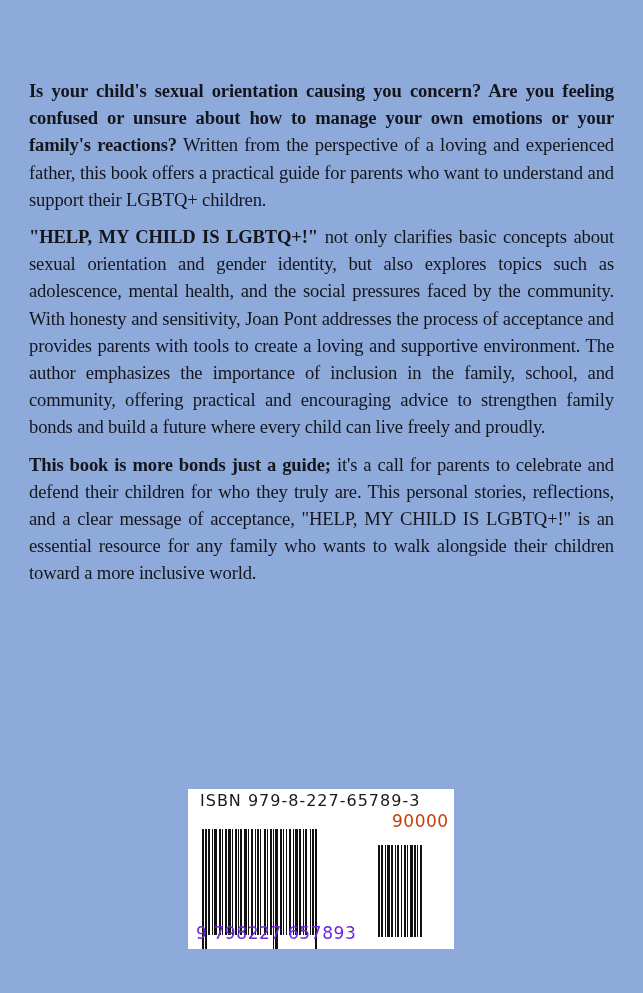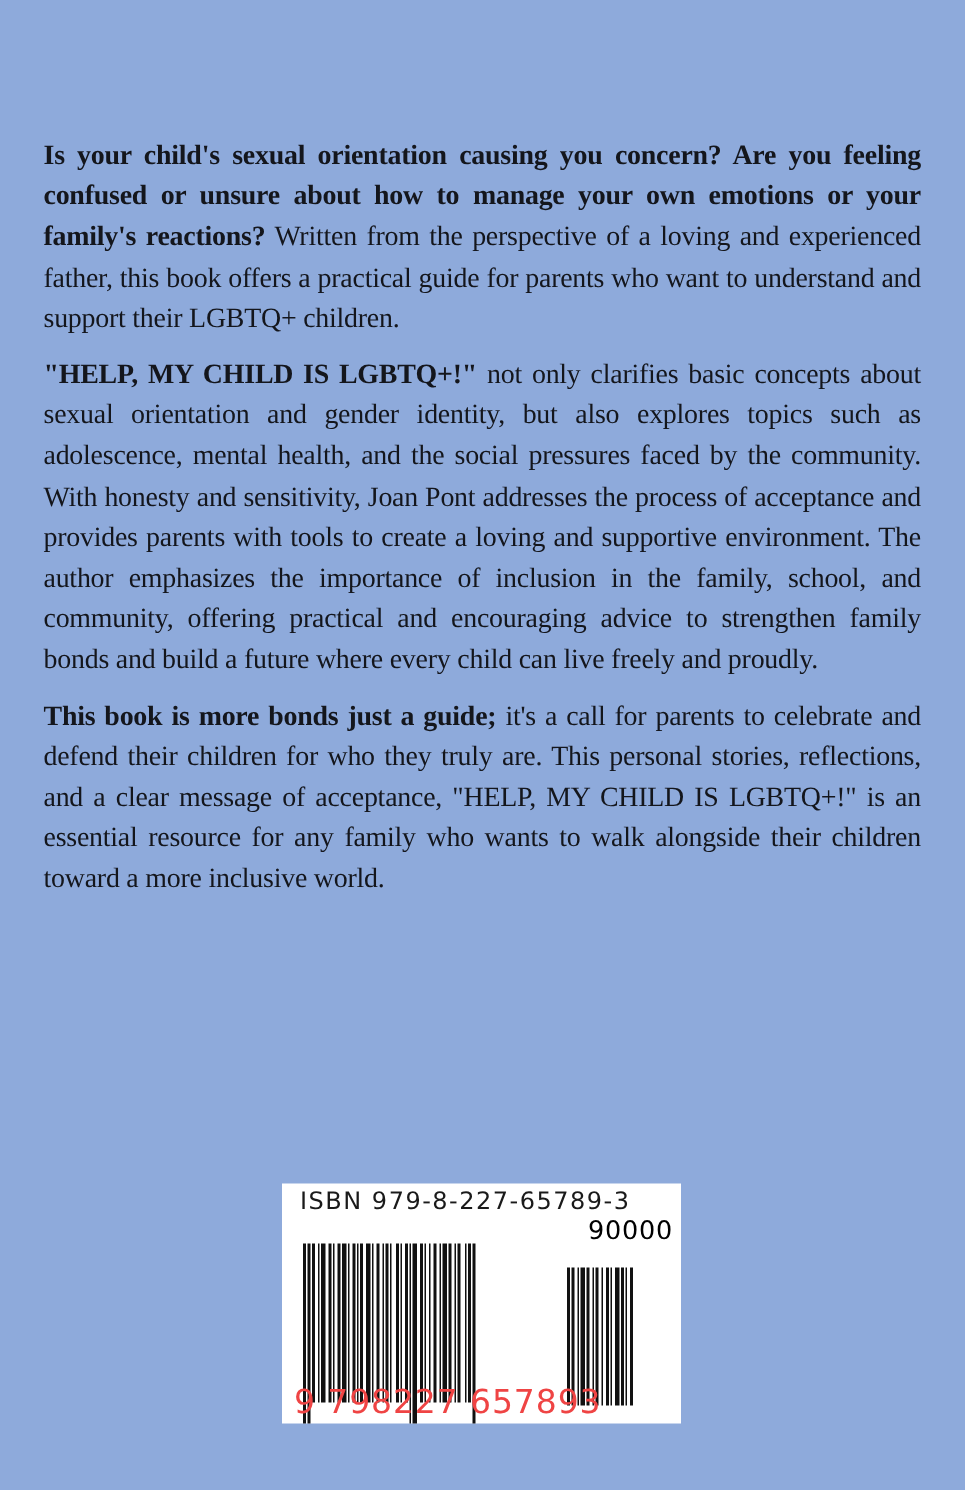--- a/index.html
+++ b/index.html
@@ -4,21 +4,21 @@
 <style>
   html, body { margin: 0; padding: 0; }
   body {
     width: 643px; height: 993px; overflow: hidden;
     background: #8eaadb;
     position: relative;
     font-family: "Liberation Serif", "DejaVu Serif", serif;
     color: #14161c;
   }
   .blurb {
-    position: absolute; left: 29px; top: 77px; width: 585px; margin-top: 13px;
+    position: absolute; left: 29px; top: 77px; width: 585px;
   }
   .blurb p {
     margin: 0 0 10px 0;
     font-size: 18.6px;
     line-height: 27.2px;
     text-align: justify;
     hyphens: none;
     letter-spacing: -0.15px;
   }
   .blurb b { font-weight: bold; }
@@ -30,26 +30,26 @@
   .isbn-text {
     position: absolute; left: 12px; top: 2px;
     font-family: "DejaVu Sans", "Liberation Sans", sans-serif;
     font-size: 16px; letter-spacing: 1px; color: #1a1a1a;
     white-space: nowrap;
     text-align: center;
   }
   .price-text {
     position: absolute; left: 204px; top: 22px;
     font-family: "DejaVu Sans", "Liberation Sans", sans-serif;
-    font-size: 17px; letter-spacing: 0.5px; color: #000000;
+    font-size: 17px; letter-spacing: 0.5px; color: #c2410c;
   }
   .digits-text {
     position: absolute; left: 8px; top: 134px;
     font-family: "DejaVu Sans", "Liberation Sans", sans-serif;
-    font-size: 22px; letter-spacing: 0.6px; color: #ef4444;
+    font-size: 17px; letter-spacing: 0.6px; color: #6d28d9;
     white-space: nowrap; background: transparent;
   }
   .bars { position: absolute; }
   .bars span { position: absolute; top: 0; background: #111; }
 </style>
 </head>
 <body>
 
 <div class="blurb">
   <p><b>Is your child's sexual orientation causing you concern? Are you feeling confused or unsure about how to manage your own emotions or your family's reactions?</b><span> Written from the perspective of a loving and experienced father, this book offers a practical guide for parents who want to understand and support their LGBTQ+ children.</span></p>

